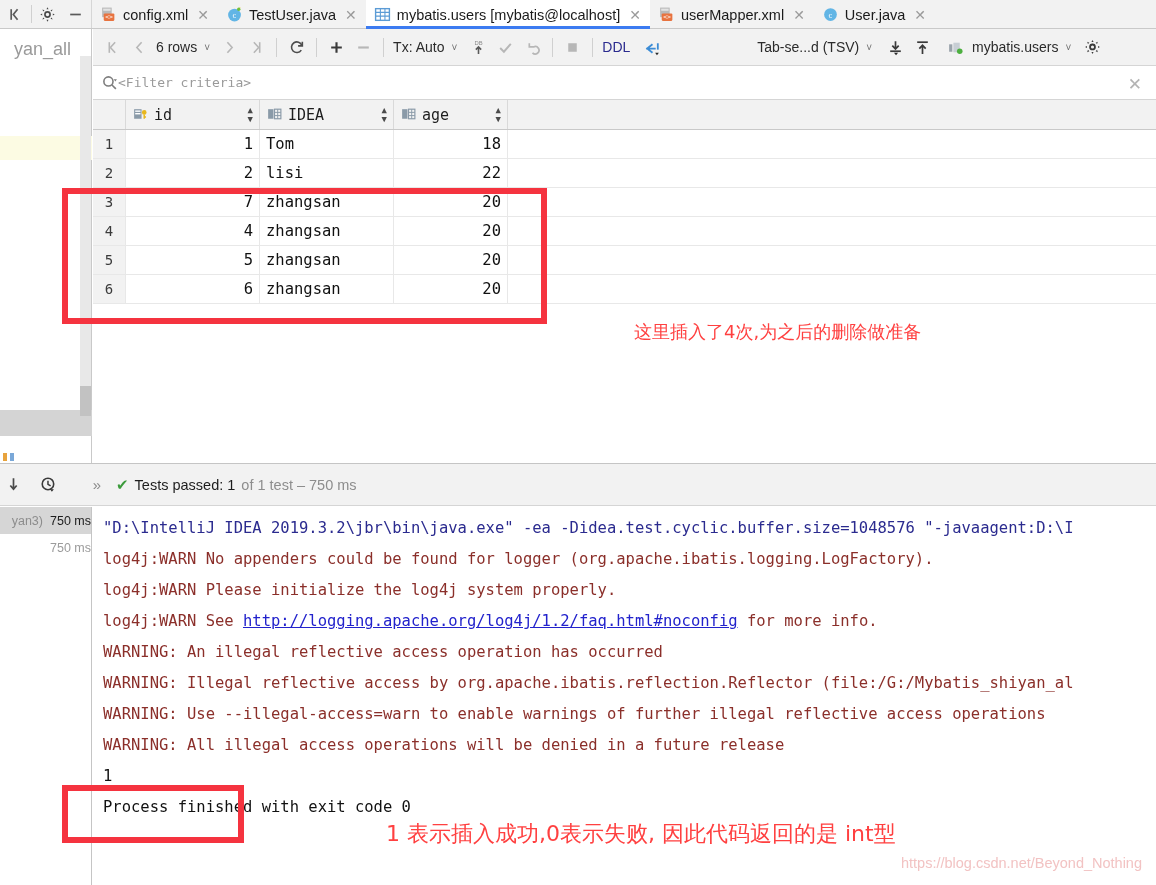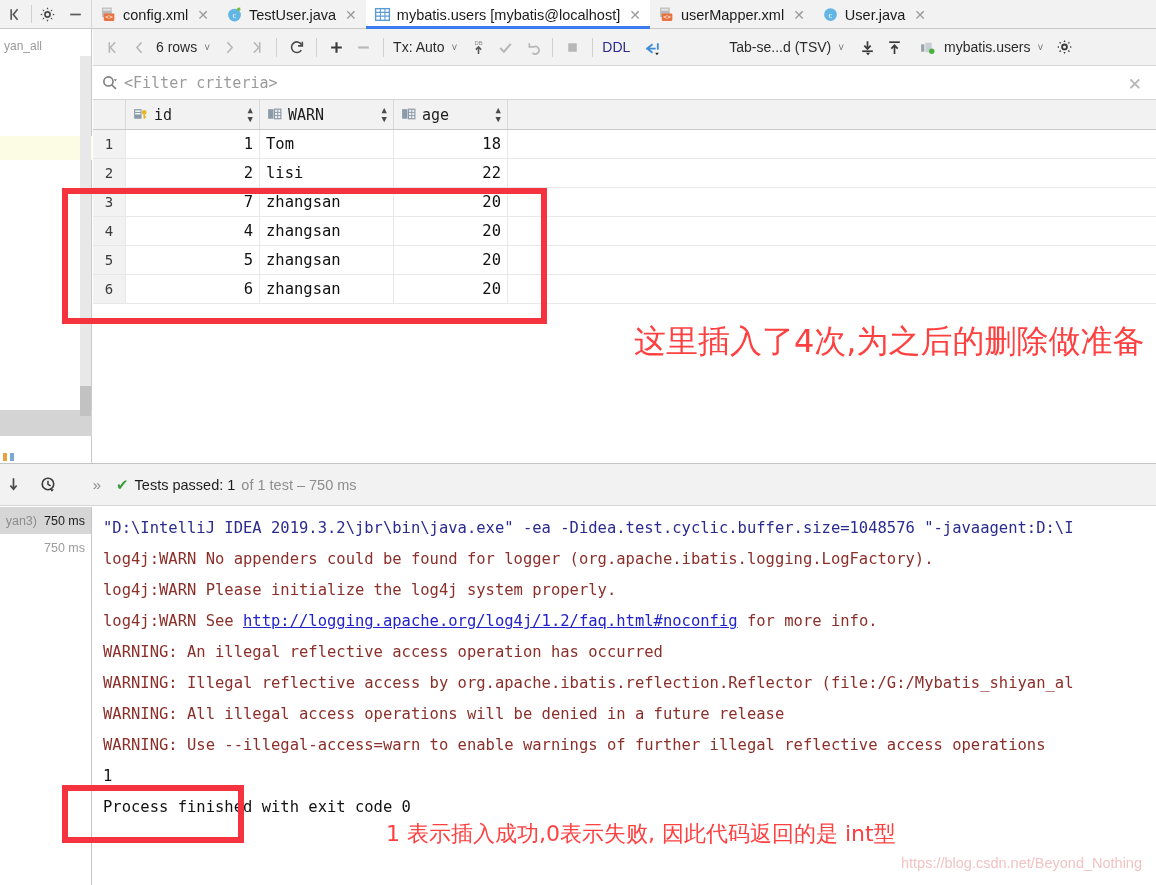--- a/index.html
+++ b/index.html
@@ -41,21 +41,21 @@
     content:""; position:absolute; left:0; right:0; bottom:0; height:3px; background:#3c7bf1;
   }
   .tab .x { color:#9a9a9a; font-size:14px; margin-left:3px; }
   .ic { width:17px; height:17px; flex:0 0 auto; display:block; }
 
   
   .leftpanel {
     position:absolute; left:0; top:29px; width:92px; height:434px;
     background:#fff; border-right:1px solid #c9c9c9;
   }
-  .lp-text { position:absolute; left:4px; top:10px; font-size:12px; color:#9a9a9a; white-space:nowrap; }
+  .lp-text { position:absolute; left:14px; top:10px; font-size:18px; color:#9a9a9a; white-space:nowrap; }
   .lp-yellow { position:absolute; left:0; top:107px; width:92px; height:24px; background:#fcfbe3;}
   .lp-gray { position:absolute; left:0; top:381px; width:92px; height:26px; background:#d4d4d4;}
   .lp-scroll { position:absolute; right:0px; top:27px; width:11px; height:360px; background:#e8e8e8;}
   .lp-scroll i { position:absolute; left:0; bottom:0px; width:11px; height:30px; background:#c2c2c2; display:block;}
   .lp-mini { position:absolute; left:3px; bottom:6px; width:14px; height:8px; }
   .lp-mini b { display:inline-block; width:4px; height:8px; }
 
   
   .dbtoolbar {
     position:absolute; left:93px; top:29px; width:1063px; height:37px;
@@ -67,21 +67,21 @@
   .tool.dim { color:#b7b7b7; }
   .vsep { width:1px; height:19px; background:#d0d0d0; margin:0 6px; }
   .toollabel { font-size:14px; color:#2b2b2b; padding:0 3px; white-space:nowrap;}
   .caret { font-size:10px; color:#6e6e6e; margin-left:4px;}
 
   
   .filterrow {
     position:absolute; left:93px; top:66px; width:1063px; height:34px;
     background:#fff; border-bottom:1px solid #d5d5d5; display:flex; align-items:center;
   }
-  .filtertext { font-family:"DejaVu Sans Mono", monospace; font-size:15px; color:#9a9a9a; margin-left:6px;}
+  .filtertext { font-family:"DejaVu Sans Mono", monospace; font-size:13px; color:#9a9a9a; }
   .filterclose { position:absolute; right:14px; top:8px; color:#b4b4b4; font-size:17px;}
 
   
   .grid { position:absolute; left:93px; top:100px; width:1108px; height:363px; background:#fff; }
   .gridhead { display:flex; height:30px; background:#f2f2f2; border-bottom:1px solid #c9c9c9;}
   .gh {
     display:flex; align-items:center; gap:5px;
     font-family:"DejaVu Sans Mono", monospace; font-size:15px; color:#1d1d1d;
     border-right:1px solid #d9d9d9; padding:0 6px; position:relative;
   }
@@ -109,21 +109,21 @@
   .runhdr { position:absolute; left:0; top:0; width:1156px; height:42px; background:#f2f2f2;
             border-bottom:1px solid #d5d5d5; display:flex; align-items:center;}
   .runhdr .tool { color:#4a4a4a; }
   .testresult { font-size:14.5px; display:flex; align-items:center; gap:6px; margin-left:6px;}
   .tick { color:#3c9b3c; font-size:15px; }
   .tp-bold { color:#1d1d1d; }
   .tp-dim { color:#8d8d8d; }
 
   .testtree { position:absolute; left:0; top:43px; width:92px; height:379px; background:#fff;
               border-right:1px solid #c5c5c5; font-size:12.5px;}
-  .tt-row { height:27px; display:flex; align-items:center; justify-content:flex-end; padding-right:6px; gap:7px;text-align:center;}
+  .tt-row { height:27px; display:flex; align-items:center; justify-content:flex-end; gap:7px;text-align:center;}
   .tt-row.sel { background:#d6d6d6; }
   .tt-name { color:#8d8d8d; }
   .tt-ms { color:#1d1d1d; }
   .tt-ms.dim { color:#9b9b9b; }
 
   .console { position:absolute; left:93px; top:43px; width:1063px; height:379px; background:#fff;
              font-family:"DejaVu Sans Mono", monospace; font-size:15.5px; line-height:31px;
              padding-top:6px; padding-left:10px; overflow:hidden; white-space:nowrap;}
   .cl { display:block; }
   .c-blue { color:#2b2b8f; }
@@ -300,21 +300,21 @@
   </div>
   <div class="vsep"></div>
   <div class="toollabel" style="color:#2b2b8f">DDL</div>
   <div class="tool" style="margin-left:6px">
     <svg class="ic" viewBox="0 0 16 16">
         <path d="M2 9 H11 M8 5 L3 9 L8 13" fill="none" stroke="#3c8cd6" stroke-width="1.7"></path>
         <path d="M13 4 L13 10" stroke="#3c8cd6" stroke-width="1.7"></path>
         <path d="M10.5 13 L14 13 L12.2 15.2 Z" fill="#2a2a2a"></path>
       </svg>
   </div>
-  <div class="toollabel" style="margin-left:60px">Tab-se...d (TSV)</div>
+  <div class="toollabel" style="margin-left:88px">Tab-se...d (TSV)</div>
   <div class="caret">˅</div>
   <div class="tool" style="margin-left:10px">
     <svg class="ic" viewBox="0 0 16 16">
         <path d="M8 2 V9 M5 6.2 L8 9.4 L11 6.2" fill="none" stroke="#3a3a3a" stroke-width="1.6"></path>
         <path d="M3 11.5 H13" stroke="#3a3a3a" stroke-width="1.6"></path>
         <path d="M6.6 13 H10.4 L8.5 15.3 Z" fill="#2a2a2a"></path>
       </svg>
   </div>
   <div class="tool">
     <svg class="ic" viewBox="0 0 16 16">
@@ -368,21 +368,21 @@
       <span class="sortarrow">▲<br>▼</span>
     </div>
     <div class="gh c-name">
       <span>
         <svg class="ic" viewBox="0 0 16 16">
             <rect x="2" y="3" width="5" height="9" fill="#8a9aa8"></rect>
             <rect x="8" y="3" width="6" height="9" fill="none" stroke="#8a9aa8" stroke-width="1.1"></rect>
             <path d="M8 6 H14 M8 9 H14 M11 3 V12" stroke="#8a9aa8" stroke-width=".9"></path>
           </svg>
       </span>
-      <span>WARN</span>
+      <span>IDEA</span>
       <span class="sortarrow">▲<br>▼</span>
     </div>
     <div class="gh c-age">
       <span>
         <svg class="ic" viewBox="0 0 16 16">
             <rect x="2" y="3" width="5" height="9" fill="#8a9aa8"></rect>
             <rect x="8" y="3" width="6" height="9" fill="none" stroke="#8a9aa8" stroke-width="1.1"></rect>
             <path d="M8 6 H14 M8 9 H14 M11 3 V12" stroke="#8a9aa8" stroke-width=".9"></path>
           </svg>
       </span>
@@ -424,21 +424,21 @@
   <div class="grow">
     <div class="gc rowno">6</div>
     <div class="gc c-id">6</div>
     <div class="gc c-name">zhangsan</div>
     <div class="gc c-age">20</div>
   </div>
 </div>
 
 <div class="redbox" style="left:62px; top:188px; width:485px; height:136px;"></div>
 
-<div class="anno" style="left:634px; top:320px; font-size:32px;">这里插入了4次,为之后的删除做准备</div>
+<div class="anno" style="left:634px; top:320px; font-size:18px;">这里插入了4次,为之后的删除做准备</div>
 
 <div class="runpanel">
   <div class="runhdr">
     <div class="tool" style="margin-left:0px">
       <svg class="ic" viewBox="0 0 16 16">
           <path d="M8 2 V12 M5 9 L8 12.4 L11 9" fill="none" stroke="#4a4a4a" stroke-width="1.6"></path>
         </svg>
     </div>
     <div class="tool" style="margin-left:8px">
       <svg class="ic" viewBox="0 0 16 16">
@@ -465,22 +465,22 @@
     </div>
   </div>
 
   <div class="console">
     <span class="cl c-blue">"D:\IntelliJ IDEA 2019.3.2\jbr\bin\java.exe" -ea -Didea.test.cyclic.buffer.size=1048576 "-javaagent:D:\I</span>
     <span class="cl c-red">log4j:WARN No appenders could be found for logger (org.apache.ibatis.logging.LogFactory).</span>
     <span class="cl c-red">log4j:WARN Please initialize the log4j system properly.</span>
     <span class="cl c-red"><span>log4j:WARN See </span><span class="c-link">http://logging.apache.org/log4j/1.2/faq.html#noconfig</span><span> for more info.</span></span>
     <span class="cl c-red">WARNING: An illegal reflective access operation has occurred</span>
     <span class="cl c-red">WARNING: Illegal reflective access by org.apache.ibatis.reflection.Reflector (file:/G:/Mybatis_shiyan_al</span>
+    <span class="cl c-red">WARNING: Use --illegal-access=warn to enable warnings of further illegal reflective access operations</span>
     <span class="cl c-red">WARNING: All illegal access operations will be denied in a future release</span>
-    <span class="cl c-red">WARNING: Use --illegal-access=warn to enable warnings of further illegal reflective access operations</span>
     <span class="cl c-black">1</span>
     <span class="cl c-black">Process finished with exit code 0</span>
   </div>
 </div>
 
 <div class="redbox" style="left:62px; top:785px; width:182px; height:58px;"></div>
 
 <div class="anno" style="left:386px; top:819px; font-size:22px;">1 表示插入成功,0表示失败, 因此代码返回的是 int型</div>
 
 <div class="watermark">https://blog.csdn.net/Beyond_Nothing</div>

